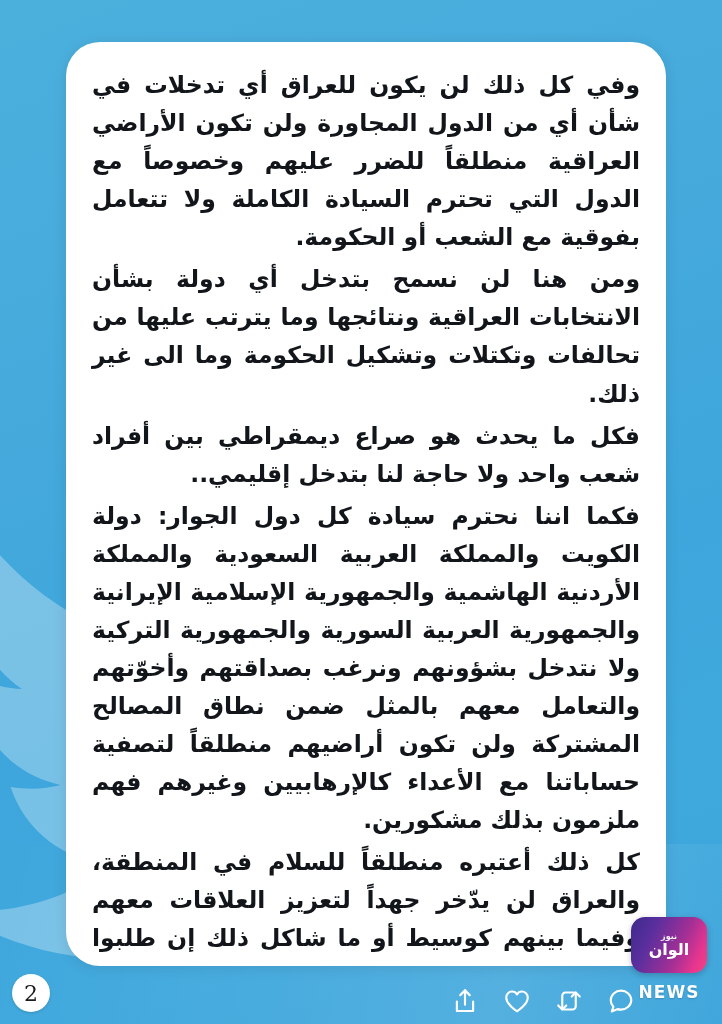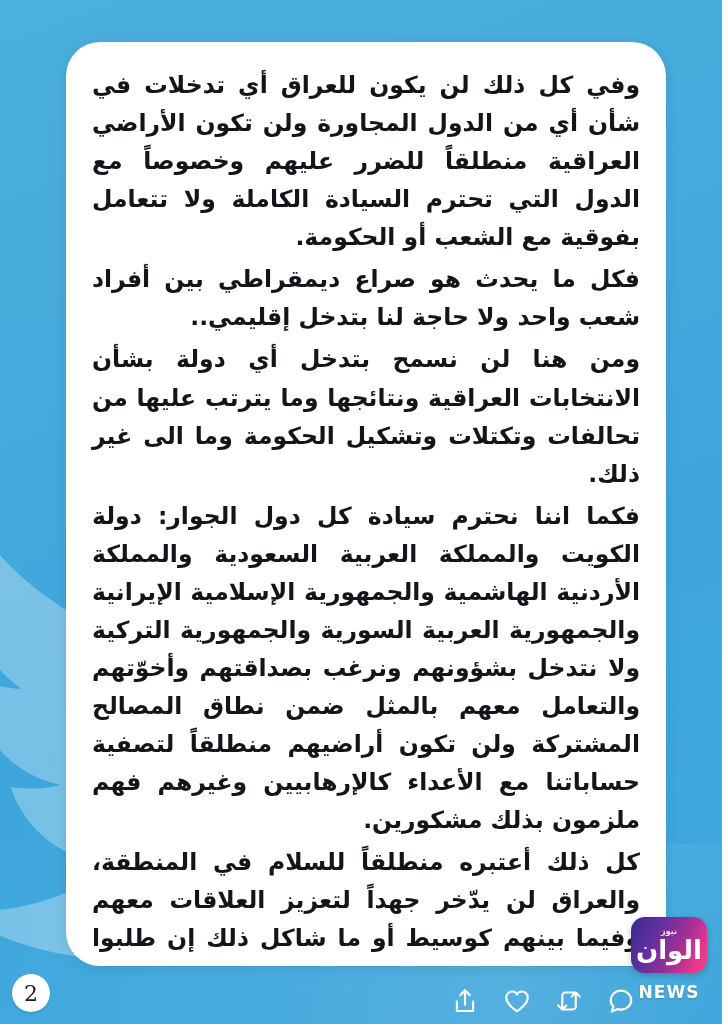--- a/index.html
+++ b/index.html
@@ -148,21 +148,21 @@
     color: #ffffff;
     font-size: 8px;
     font-weight: 700;
     line-height: 1;
     margin-bottom: 1px;
     opacity: 0.95;
     direction: rtl;
   }
   .logo-main-ar {
     color: #ffffff;
-    font-size: 26px;
+    font-size: 16px;
     font-weight: 700;
     line-height: 1;
     direction: rtl;
     letter-spacing: -1px;
   }
   .logo-news {
     color: #ffffff;
     font-size: 17px;
     font-weight: 700;
     letter-spacing: 1px;
@@ -179,22 +179,22 @@
     <svg viewBox="0 0 512 512" aria-hidden="true">
       <path fill="#ffffff" d="M459.37 151.716c.325 4.548.325 9.097.325 13.645 0 138.72-105.583 298.558-298.558 298.558-59.452 0-114.68-17.219-161.137-47.106 8.447.974 16.568 1.299 25.34 1.299 49.055 0 94.213-16.568 130.274-44.832-46.132-.975-84.792-31.188-98.112-72.772 6.498.974 12.995 1.624 19.818 1.624 9.421 0 18.843-1.3 27.614-3.573-48.081-9.747-84.143-51.98-84.143-102.985v-1.299c13.969 7.797 30.214 12.67 47.431 13.319-28.264-18.843-46.781-51.005-46.781-87.391 0-19.492 5.197-37.36 14.294-52.954 51.655 63.675 129.3 105.258 216.365 109.807-1.624-7.797-2.599-15.918-2.599-24.04 0-57.828 46.782-104.934 104.934-104.934 30.213 0 57.502 12.67 76.67 33.137 23.715-4.548 46.456-13.32 66.599-25.34-7.798 24.366-24.366 44.833-46.132 57.827 21.117-2.273 41.584-8.122 60.426-16.243-14.292 20.791-32.161 39.308-52.628 54.253z"></path>
     </svg>
   </div>
 
   <div class="bg-sweep"></div>
 
   <div class="tweet-card">
     <div class="tweet-body">
       <p>وفي كل ذلك لن يكون للعراق أي تدخلات في شأن أي من الدول المجاورة ولن تكون الأراضي العراقية منطلقاً للضرر عليهم وخصوصاً مع الدول التي تحترم السيادة الكاملة ولا تتعامل بفوقية مع الشعب أو الحكومة.</p>
+      <p>ومن هنا لن نسمح بتدخل أي دولة بشأن الانتخابات العراقية ونتائجها وما يترتب عليها من تحالفات وتكتلات وتشكيل الحكومة وما الى غير ذلك.</p>
       <p>فكل ما يحدث هو صراع ديمقراطي بين أفراد شعب واحد ولا حاجة لنا بتدخل إقليمي..</p>
-      <p>ومن هنا لن نسمح بتدخل أي دولة بشأن الانتخابات العراقية ونتائجها وما يترتب عليها من تحالفات وتكتلات وتشكيل الحكومة وما الى غير ذلك.</p>
       <p>فكما اننا نحترم سيادة كل دول الجوار: دولة الكويت والمملكة العربية السعودية والمملكة الأردنية الهاشمية والجمهورية الإسلامية الإيرانية والجمهورية العربية السورية والجمهورية التركية ولا نتدخل بشؤونهم ونرغب بصداقتهم وأخوّتهم والتعامل معهم بالمثل ضمن نطاق المصالح المشتركة ولن تكون أراضيهم منطلقاً لتصفية حساباتنا مع الأعداء كالإرهابيين وغيرهم فهم ملزمون بذلك مشكورين.</p>
       <p>كل ذلك أعتبره منطلقاً للسلام في المنطقة، والعراق لن يدّخر جهداً لتعزيز العلاقات معهم وفيما بينهم كوسيط أو ما شاكل ذلك إن طلبوا ذلك ولن تكون تعاملاتنا معهم وفق المصالح الطائفية أو المصالح الفردية على الإطلاق ولهم منّا فائق الإحترام والتقدير.</p>
     </div>
 
   </div>
 
   <div class="page-badge">
     <span>2</span>
   </div>
 

